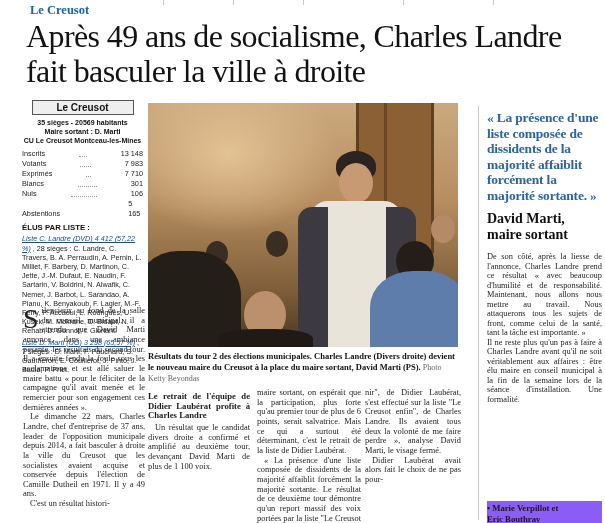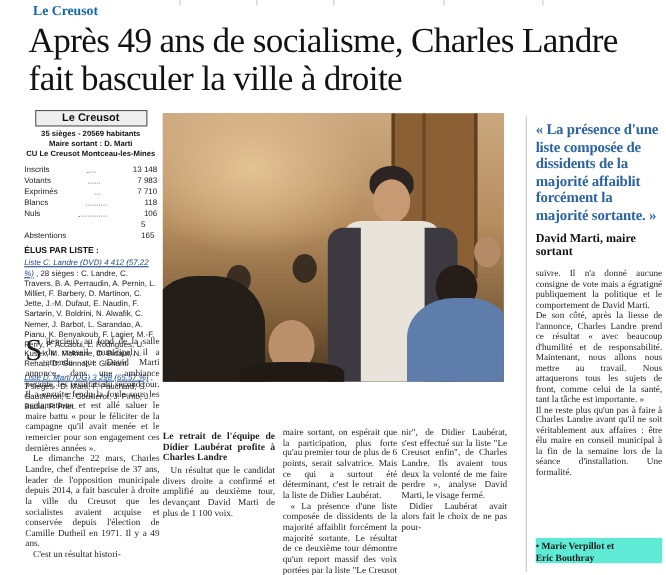--- a/index.html
+++ b/index.html
@@ -47,26 +47,26 @@
   .caption{position:absolute;left:148px;top:351px;width:312px;margin:0;
            font-size:8.5px;line-height:11px;color:#111;}
   .caption .b{font-weight:bold;}
   .credit{color:#666;font-weight:normal;font-size:8px;}
 
   .vrule{position:absolute;left:478px;top:106px;width:1px;height:414px;background:#c9c9c9;}
 
   
   .quotecol{position:absolute;left:487px;top:110px;width:115px;}
   .quote{font-weight:bold;font-size:13.5px;line-height:15.5px;letter-spacing:-0.2px;color:#2b63a5;}
-  .qattr{margin-top:8px;font-weight:bold;font-size:11px;color:#111;}
+  .qattr{margin-top:8px;font-weight:bold;font-size:14px;color:#111;}
   .rbody{margin-top:9px;font-size:8.4px;line-height:9.5px;text-align:justify;color:#1c1c1c;
          height:268px;overflow:hidden;}
   .rbody p{margin:0;}
   .rbody h3{margin:4px 0 2px;font-size:8.7px;line-height:9.7px;}
-  .byline{position:absolute;left:487px;top:489px;width:115px;background:#5eead4;
+  .byline{position:absolute;left:487px;top:501px;width:115px;background:#8b5cf6;
           font-weight:bold;font-size:8.7px;line-height:10.5px;padding-top:2px;}
 
   
   .col{position:absolute;font-size:8.4px;line-height:9.65px;text-align:justify;color:#1c1c1c;overflow:hidden;}
   .col p{margin:0;}
   .col p.ind{text-indent:7px;}
   .col h3{margin:4px 0 2px;font-size:8.7px;line-height:9.7px;}
   .col1{left:23px;top:306px;width:122px;height:217px;}
   .col2{left:148px;top:388px;width:102px;height:135px;}
   .col3{left:257px;top:388px;width:104px;height:135px;}
@@ -106,21 +106,21 @@
           <span>7 983</span>
         </div>
       <div class="rrow">
           <span>Exprimés</span>
           <span class="dots"></span>
           <span>7 710</span>
         </div>
       <div class="rrow">
           <span>Blancs</span>
           <span class="dots"></span>
-          <span>118</span>
+          <span>301</span>
         </div>
       <div class="rrow">
           <span>Nuls</span>
           <span class="dots"></span>
           <span>106</span>
         </div>
       <div class="rrow">
           <span>Abstentions</span>
           <span class="dots"></span>
           <span>5 165</span>
@@ -149,28 +149,31 @@
     <div class="ph ph-man-jacketl"></div>
     <div class="ph ph-man-jacketr"></div>
     <div class="ph ph-sill"></div>
     <div class="ph ph-bald"></div>
     <div class="ph ph-bald-sh"></div>
     <div class="ph ph-blue-head"></div>
     <div class="ph ph-blue"></div>
     <div class="ph ph-headright"></div>
   </div>
 
+  <p class="caption">
+    <span class="b">Résultats du tour 2 des élections municipales. Charles Landre (Divers droite) devient le nouveau maire du Creusot à la place du maire sortant, David Marti (PS).</span>
+    <span class="credit">Photo Ketty Beyondas</span>
+  </p>
 
   <div class="vrule"></div>
 
   <div class="quotecol">
     <div class="quote">« La présence d'une liste composée de dissidents de la majorité affaiblit forcément la majorité sortante. »</div>
     <div class="qattr">David Marti, maire sortant</div>
     <div class="rbody">
-      <p>suivre. Il n'a donné aucune consigne de vote mais a égratigné publiquement la politique et le comportement de David Marti.</p>
       <p class="ind">De son côté, après la liesse de l'annonce, Charles Landre prend ce résultat « avec beaucoup d'humilité et de responsabilité. Maintenant, nous allons nous mettre au travail. Nous attaquerons tous les sujets de front, comme celui de la santé, tant la tâche est importante. »</p>
       <p class="ind">Il ne reste plus qu'un pas à faire à Charles Landre avant qu'il ne soit véritablement aux affaires : être élu maire en conseil municipal à la fin de la semaine lors de la séance d'installation. Une formalité.</p>
     </div>
   </div>
   <div class="byline">
     <span>• Marie Verpillot et</span><br>
     <span>Eric Bouthray</span>
   </div>
 
   <div class="col col1">

